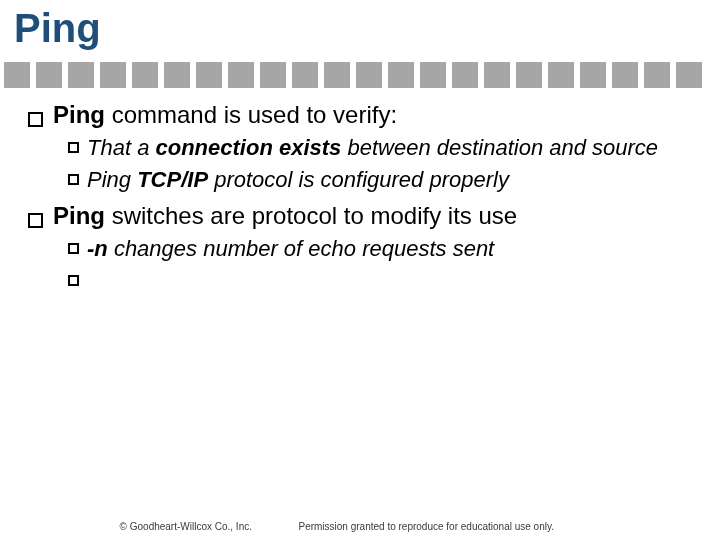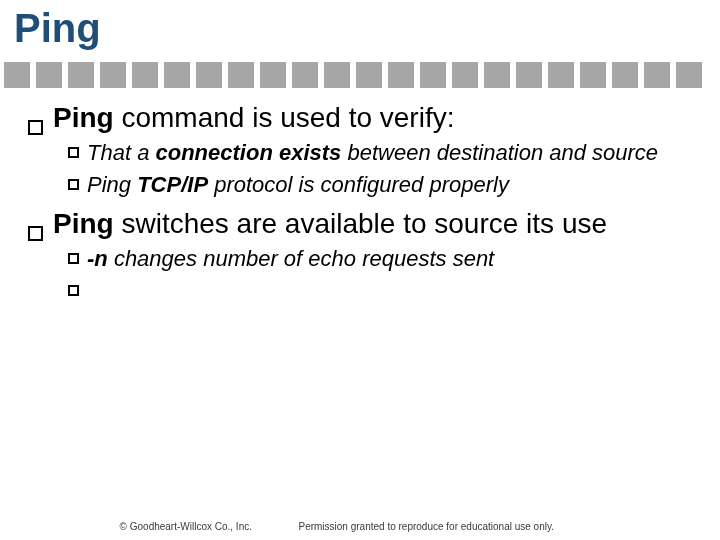--- a/index.html
+++ b/index.html
@@ -44,22 +44,22 @@
     background: #a6a6a6;
   }
   .content {
     position: absolute;
     top: 96px;
     left: 28px;
     width: 660px;
   }
   .l1 {
     display: flex;
-    align-items: flex-end;
-    font-size: 28px;
+    align-items: center;
+    font-size: 24px;
     line-height: 1.25;
     margin-top: 4px;
     margin-bottom: 4px;
   }
   .l2 {
     display: flex;
     align-items: flex-start;
     font-size: 22px;
     line-height: 1.25;
     margin-left: 40px;
@@ -149,21 +149,21 @@
     <div class="l2">
       <div class="bullet-box"></div>
       <div>
         <span>Ping </span><span class="b">TCP/IP</span><span> protocol is configured properly</span>
       </div>
     </div>
 
     <div class="l1" style="margin-top:8px;">
       <div class="bullet-box"></div>
       <div>
-        <span class="b">Ping</span><span> switches are available to source its use</span>
+        <span class="b">Ping</span><span> switches are protocol to modify its use</span>
       </div>
     </div>
 
     <div class="l2">
       <div class="bullet-box"></div>
       <div>
         <span class="b">-n</span><span> changes number of echo requests sent</span>
       </div>
     </div>
 

